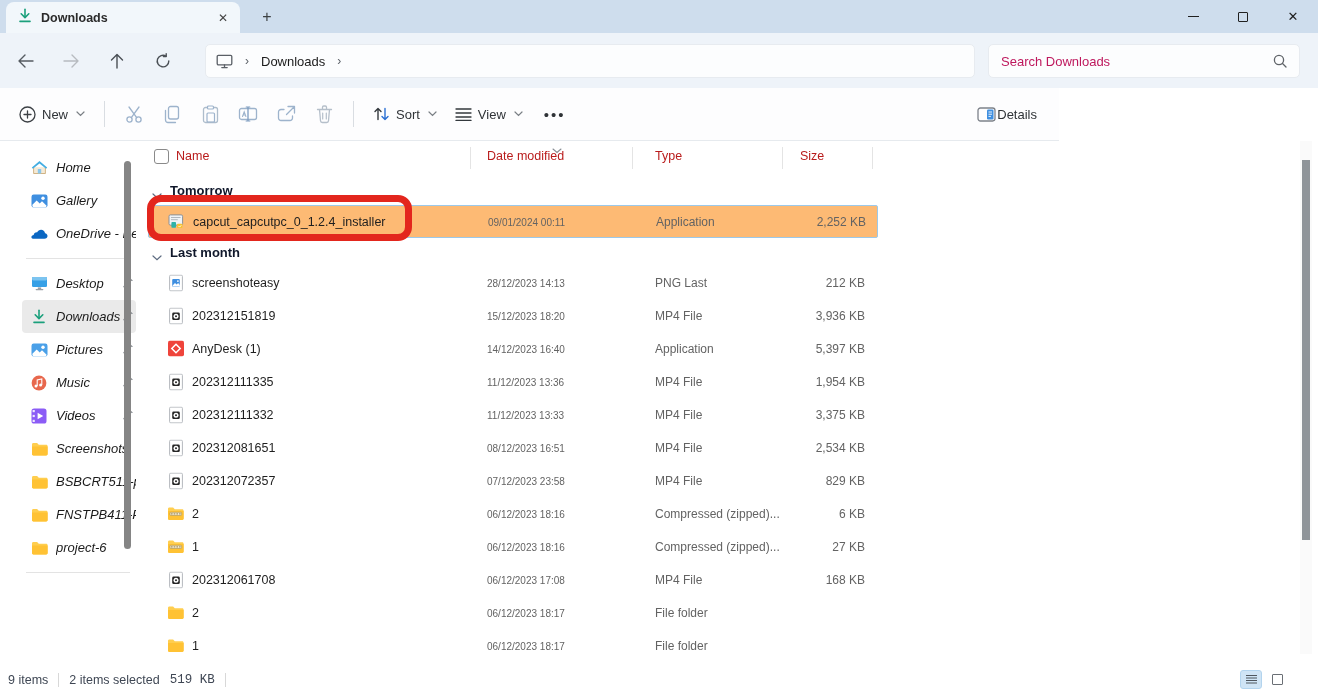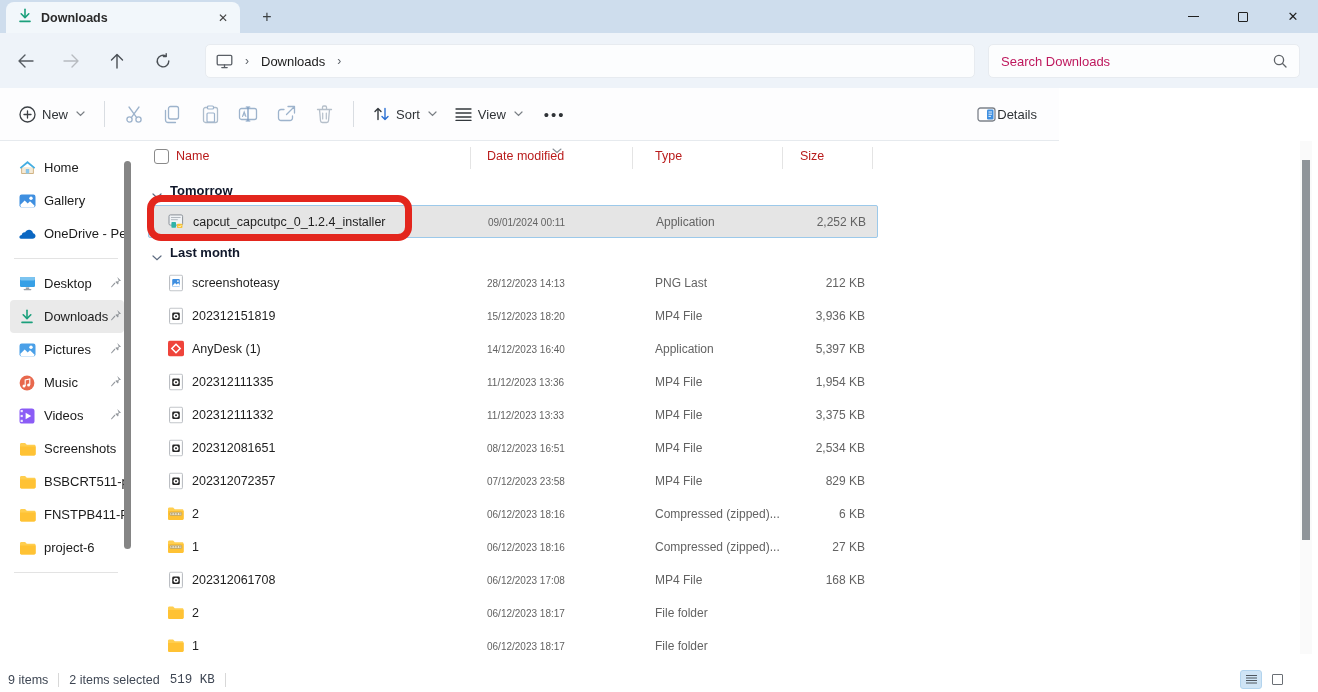--- a/index.html
+++ b/index.html
@@ -44,21 +44,21 @@
   .tb-sep { width:1px; height:26px; background:#d9dde2; margin:0 10px; }
   .tb-ico { width:38px; height:36px; display:flex; align-items:center; justify-content:center; border-radius:4px; }
   .chev { margin-left:2px; }
   .tb-more { font-size:15px; letter-spacing:2px; color:#2f3337; padding:0 12px; }
   .tb-details { position:absolute; right:22px; display:flex; align-items:center; gap:1px; font-size:13px; color:#2f3337; }
 
   
   .main { position:absolute; left:0; top:141px; width:1318px; height:527px; background:#fff; }
 
   
-  .sidebar { position:absolute; left:4px; top:0; width:122px; height:527px; overflow:hidden; padding-top:10px; }
+  .sidebar { position:absolute; left:16px; top:0; width:122px; height:527px; overflow:hidden; padding-top:10px;font-style:italic; }
   .sb-item { display:flex; align-items:center; height:33px; margin:0 0 0 6px; padding-left:8px; width:114px;
              border-radius:4px; font-size:13px; color:#1b1b1b; white-space:nowrap; }
   .sb-item.selected { background:#eaeaea; }
   .sb-icon { width:18px; display:flex; justify-content:center; margin-right:8px; flex:none; }
   .sb-label { overflow:hidden; flex:1; }
   .sb-pin { flex:none; margin-right:2px; opacity:.85; }
   .sb-divider { height:1px; background:#e3e3e3; margin:8px 8px 8px 10px; }
   .sb-scroll { position:absolute; left:123px; top:0; width:9px; height:527px; }
   .sb-thumb { position:absolute; left:1px; top:20px; width:7px; height:388px; background:#858585; border-radius:4px; }
 
@@ -70,21 +70,21 @@
   .checkbox { position:absolute; left:14px; top:8px; width:15px; height:15px; border:1px solid #8a8a8a;
               border-radius:3px; background:#fff; }
   .sort-caret { position:absolute; left:412px; top:-1px; }
 
   .rows { position:absolute; left:8px; top:34px; width:1150px; }
   .group-hdr { position:relative; height:28px; display:flex; align-items:center; }
   .group-hdr.first { height:30px; }
   .group-chev { position:absolute; left:4px; top:50%; margin-top:-5px; }
   .group-label { position:absolute; left:22px; font-size:13px; color:#0f172a; font-weight:bold; }
   .row { position:relative; height:33px; width:730px; }
-  .row.selected { background:#e5e5e5; border:1px solid #9cc9ea; border-radius:2px; }
+  .row.selected { background:#fdba74; border:1px solid #9cc9ea; border-radius:2px; }
   .r-icon { position:absolute; left:19px; top:50%; transform:translateY(-50%); width:17px; height:17px;
             display:flex; align-items:center; justify-content:center; }
   .r-name { position:absolute; left:44px; top:50%; transform:translateY(-50%); font-size:12.5px; color:#1f1f1f;
             max-width:280px; overflow:hidden; white-space:nowrap; }
   .r-date { position:absolute; left:339px; top:50%; transform:translateY(-50%); font-size:10px; color:#636363; }
   .r-type { position:absolute; left:507px; top:50%; transform:translateY(-50%); font-size:12px; color:#636363;
             max-width:140px; overflow:hidden; white-space:nowrap; }
   .r-size { position:absolute; left:560px; width:157px; top:50%; transform:translateY(-50%); font-size:12px;
             color:#636363; text-align:right; }
 

